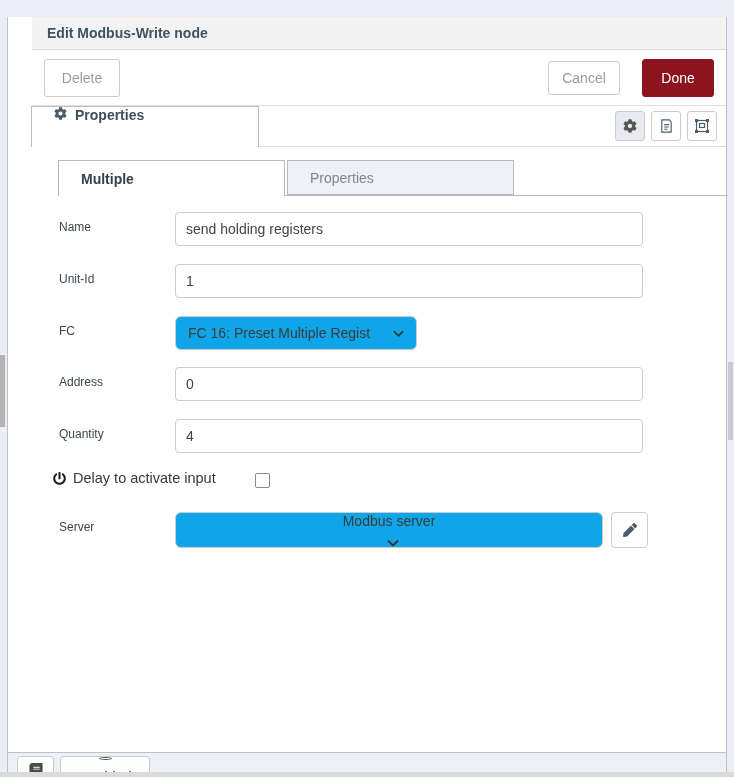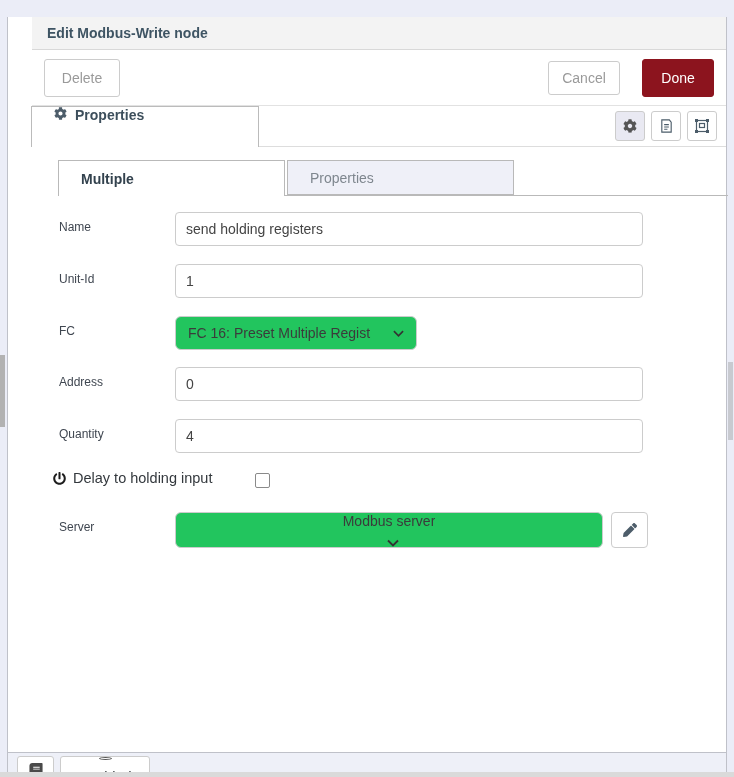--- a/index.html
+++ b/index.html
@@ -42,21 +42,21 @@
   .form-tab { position:absolute; top:0; height:35px; width:227px; border:1px solid #b9b9b9;
               display:flex; align-items:center; padding-left:22px; font-size:14px; cursor:pointer; }
   .form-tab.active { left:0; height:36px; background:#fff; border-bottom:none; font-weight:bold; color:#33424e; z-index:1; }
   .form-tab.inactive { left:229px; background:#eff0f8; color:#7e868e; }
 
   .field-label { position:absolute; left:27px; width:110px; font-size:12px; color:#3f4650; }
   .text-input { position:absolute; left:143px; width:468px; height:34px; border:1px solid #ccc;
                 border-radius:4px; padding:0 10px; font-size:14px; color:#444;
                 font-family:"Liberation Sans",sans-serif; background:#fff; }
   .select { position:absolute; left:143px; height:34px; border:1px solid #ccc; border-radius:6px;
-            background:#22c55e; display:flex; align-items:center; padding:0 12px; font-size:14px;
+            background:#0ea5e9; display:flex; align-items:center; padding:0 12px; font-size:14px;
             color:#3b3b3b; cursor:pointer; }
   .select .sel-text { flex:1; white-space:nowrap; overflow:hidden; }
   .select .chev { flex:none; margin-left:8px; display:flex; color:#333; }
 
   .delay-row { position:absolute; left:21px; top:323px; display:flex; align-items:center; gap:7px; }
   .delay-row .pwr { display:flex; color:#1d1d1d; }
   .delay-row .dlabel { font-size:14.5px; color:#33383d; }
   .checkbox { position:absolute; left:223px; top:326px; width:15px; height:15px;
               border:1px solid #8a8a8a; border-radius:2px; background:#fff; cursor:pointer;
               appearance:none; -webkit-appearance:none; }
@@ -168,21 +168,21 @@
 
       <label class="field-label" style="top:280px;">Quantity</label>
       <input class="text-input" style="top: 272px;" type="text" value="4">
 
       <div class="delay-row">
         <span class="pwr">
           <svg width="13" height="13" viewBox="0 0 512 512" fill="currentColor">
               <path d="M400 54.1c63 45 104 118.6 104 201.9 0 136.8-110.8 247.7-247.5 248C120 504.3 8.2 393 8 256.4 7.9 173.1 48.9 99.3 111.8 54.2c11.7-8.3 28-4.8 35 7.7L162.6 90c5.9 10.5 3.1 23.8-6.6 31-41.5 30.8-68 79.6-68 134.9-.1 92.3 74.5 168.1 168 168.1 91.6 0 168.6-74.2 168-169.1-.3-51.8-24.7-101.8-68.1-134-9.7-7.2-12.4-20.5-6.5-31l15.8-28.1c7-12.4 23.2-16.1 34.8-7.7zM296 264V24c0-13.3-10.7-24-24-24h-32c-13.3 0-24 10.7-24 24v240c0 13.3 10.7 24 24 24h32c13.3 0 24-10.7 24-24z"></path>
             </svg>
         </span>
-        <span class="dlabel">Delay to holding input</span>
+        <span class="dlabel">Delay to activate input</span>
       </div>
       <input class="checkbox" type="checkbox" style="">
 
       <label class="field-label" style="top:373px;">Server</label>
       <div class="select" style="top:365px; width:428px; height:36px;flex-direction:column;">
         <span class="sel-text">Modbus server</span>
         <span class="chev">
           <svg width="12" height="8" viewBox="0 0 12 7" fill="none" stroke="#333" stroke-width="1.8">
               <path d="M1 1l5 5 5-5"></path>
             </svg>

